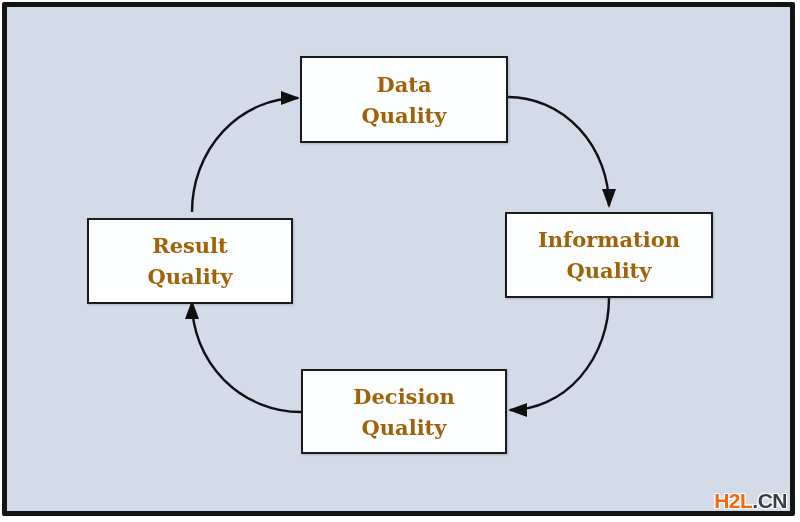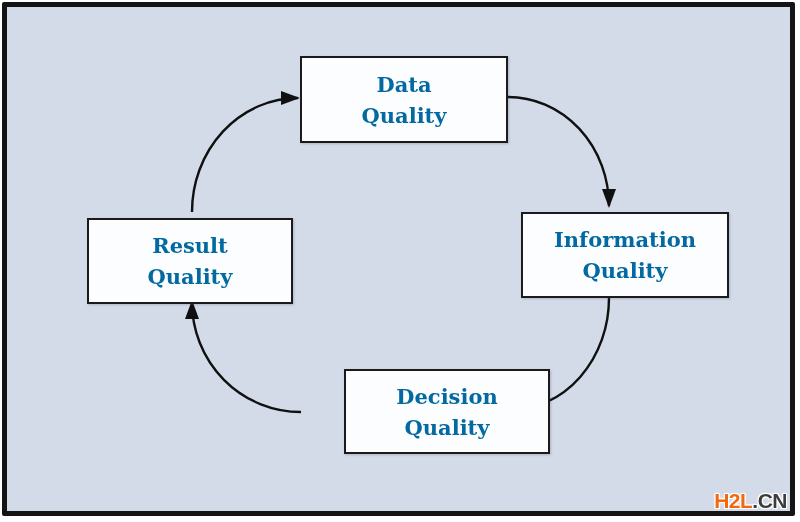--- a/index.html
+++ b/index.html
@@ -35,26 +35,26 @@
     border: 2px solid #1b1b1b;
     display: flex;
     flex-direction: column;
     align-items: center;
     justify-content: center;
     text-align: center;
     font-family: "DejaVu Serif", "Liberation Serif", serif;
     font-weight: bold;
     font-size: 21px;
     line-height: 31px;
-    color: #0369a1;
+    color: #a16207;
     box-shadow: 1px 1px 2px rgba(60,70,90,0.25);
   }
   .node-data        { left: 300px; top:  56px; width: 208px; height: 87px; }
-  .node-information { left: 505px; top: 212px; width: 208px; height: 86px; margin-left: 16px; }
-  .node-decision    { left: 301px; top: 369px; width: 206px; height: 85px; margin-left: 43px; }
+  .node-information { left: 505px; top: 212px; width: 208px; height: 86px; }
+  .node-decision    { left: 301px; top: 369px; width: 206px; height: 85px; }
   .node-result      { left:  87px; top: 218px; width: 206px; height: 86px; }
   .watermark {
     position: absolute;
     right: 13px;
     bottom: 9px;
     font-family: "Liberation Sans", sans-serif;
     font-weight: bold;
     font-size: 21px;
     letter-spacing: -0.5px;
     text-shadow: -1px -1px 0 #fff, 1px -1px 0 #fff, -1px 1px 0 #fff,

